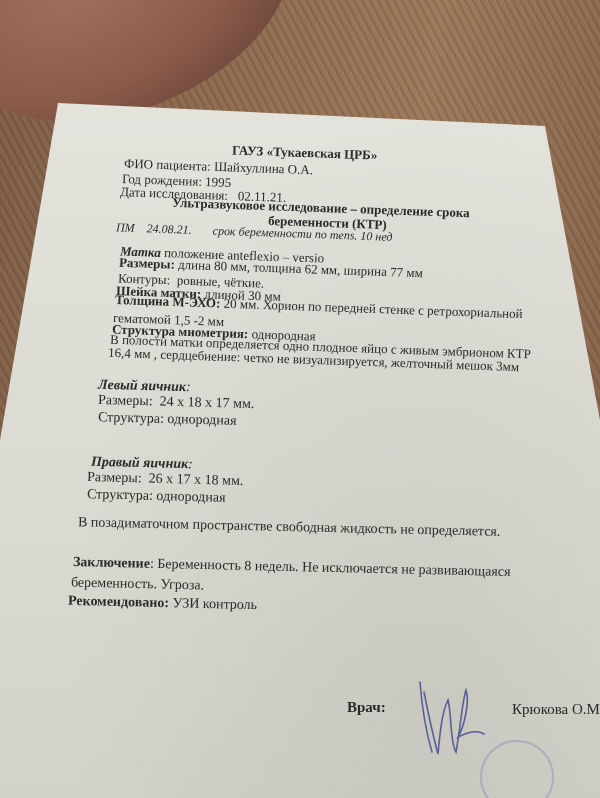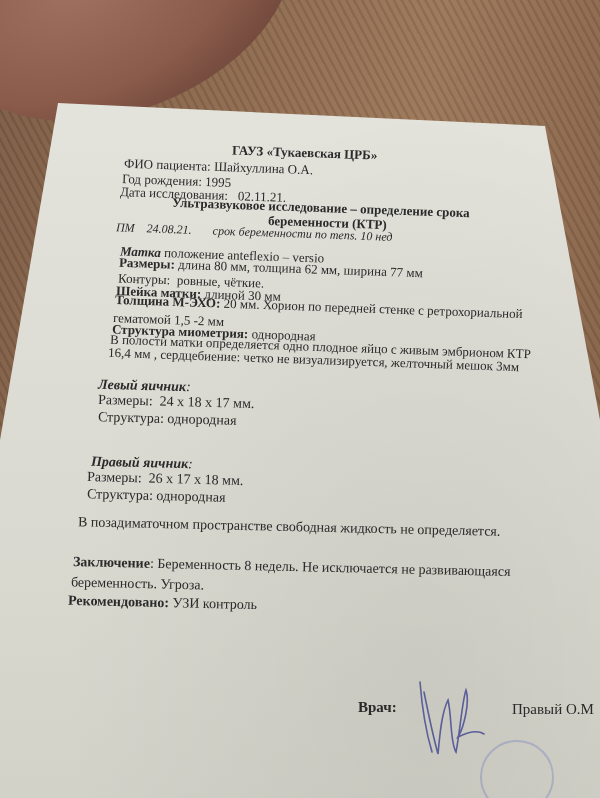--- a/index.html
+++ b/index.html
@@ -137,19 +137,19 @@
     <b>Заключение</b><span>: Беременность  8 недель. Не исключается не развивающаяся</span>
   </div>
   <div class="ink s14" style="left:71px;top:577px;transform:rotate(1.3deg);">
     <span>беременность. Угроза.</span>
   </div>
   <div class="ink s14" style="left:68px;top:596px;transform:rotate(1.3deg);">
     <b>Рекомендовано:</b>
     <span>УЗИ контроль</span>
   </div>
 
-  <div class="ink s15" style="left:358px;top:700px;"><b>Врач:</b></div>
+  <div class="ink s15" style="left:347px;top:700px;"><b>Врач:</b></div>
   <svg class="signature" width="80" height="90" viewBox="0 0 80 90">
     <path d="M8 10 C10 35, 14 60, 20 80 M12 20 C16 40, 20 60, 26 82 C28 60, 30 40, 36 28 C40 45, 38 70, 44 80 C48 60, 50 30, 54 18 C58 30, 52 55, 46 65 C56 60, 66 58, 72 62" fill="none" stroke="#5a5f9a" stroke-width="1.6" stroke-linecap="round"></path>
   </svg>
-  <div class="ink s15" style="left:512px;top:702px;"><span>Правый О.М</span></div>
+  <div class="ink s15" style="left:512px;top:702px;"><span>Крюкова О.М</span></div>
   <div class="stamp"></div>
 </div>
 
 </body></html>

